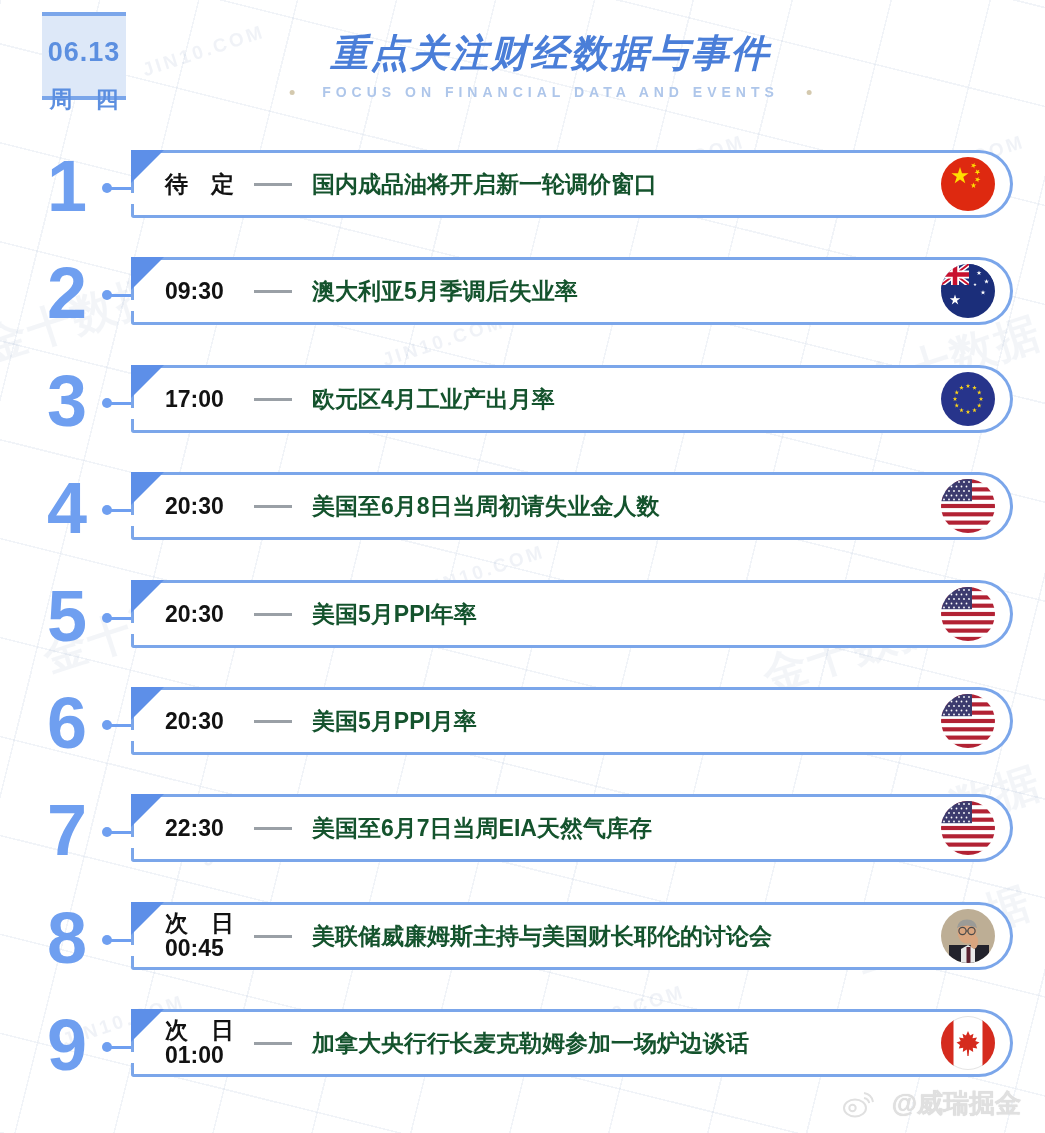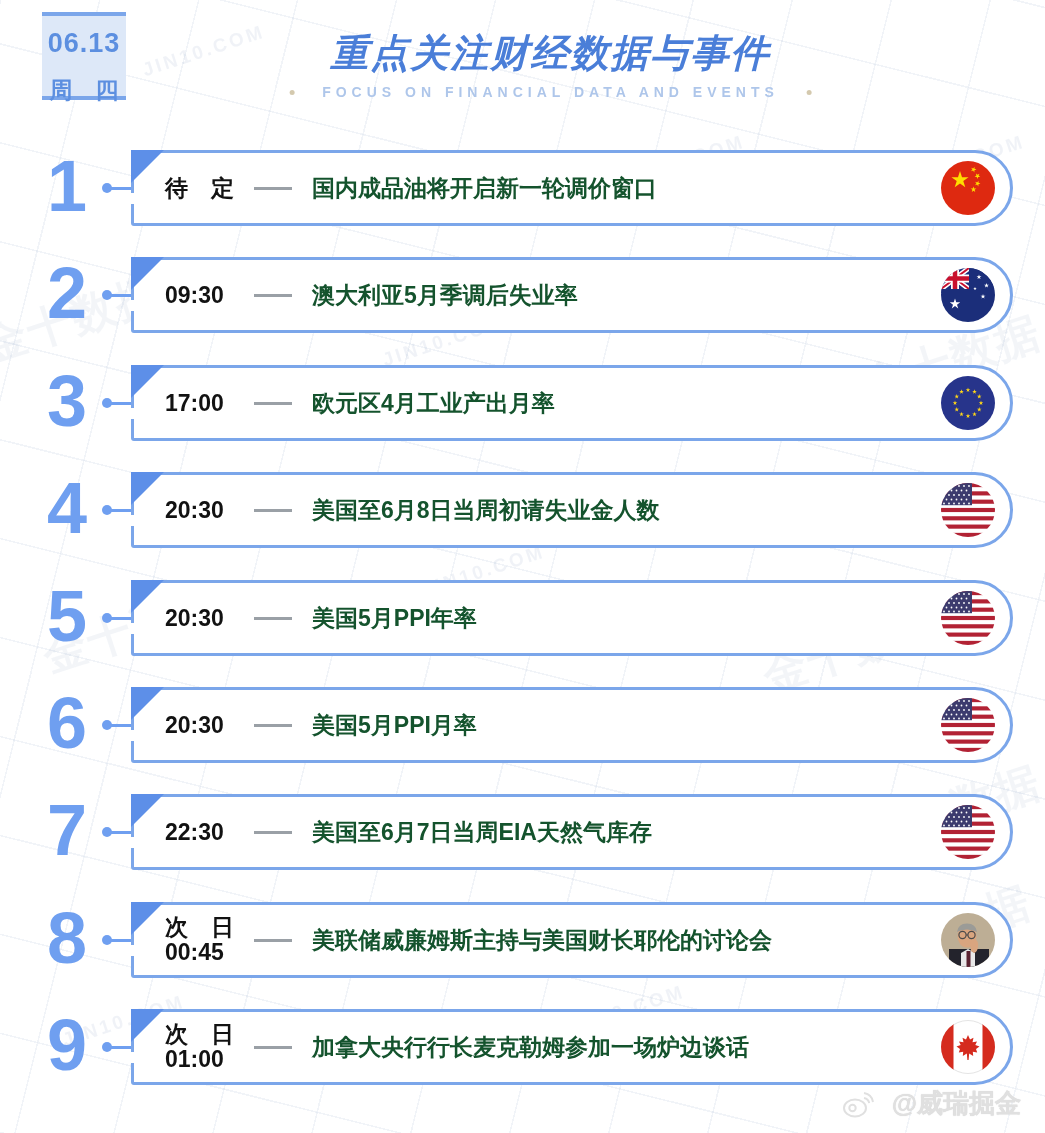--- a/index.html
+++ b/index.html
@@ -9,36 +9,36 @@
       repeating-linear-gradient(104deg, rgba(205,215,230,.28) 0 1.5px, transparent 1.5px 96px),
       repeating-linear-gradient(14deg, rgba(205,215,230,.28) 0 1.5px, transparent 1.5px 96px);}
   .wm{position:absolute;z-index:0;font-weight:800;color:#8fa4c4;transform:rotate(-18deg);
       white-space:nowrap;letter-spacing:2px;pointer-events:none;}
   .wm.big{font-size:44px;opacity:.10;}
   .wm.small{font-size:19px;opacity:.13;letter-spacing:3px;}
   
   .datebox{position:absolute;z-index:1;left:42px;top:12px;width:84px;height:80px;
       background:#dde8f8;border-top:4px solid #7ba6ea;border-bottom:4px solid #7ba6ea;
       color:#5c8fe0;text-align:center;}
-  .datebox .d1{font-size:27px;font-weight:800;margin-top:12px;letter-spacing:1px;}
+  .datebox .d1{font-size:27px;font-weight:800;margin-top:21px;letter-spacing:1px;}
   .datebox .d2{font-size:23px;font-weight:800;margin-top:16px;}
   .title{position:absolute;z-index:1;top:28px;left:calc(50% + 28px);transform:translateX(-50%);
       font-size:38px;font-weight:900;color:#4a7ed8;letter-spacing:2px;white-space:nowrap;font-style:italic;}
   .subtitle-wrap{position:absolute;z-index:1;top:84px;left:calc(50% + 28px);transform:translateX(-50%);
       display:flex;align-items:center;gap:28px;}
   .subtitle{font-size:14px;font-weight:700;color:#aec6ea;letter-spacing:5px;white-space:nowrap;}
   .subdot{width:5px;height:5px;border-radius:50%;background:#d4c9ae;}
   
   .row{position:absolute;z-index:1;left:0;width:1045px;height:75px;}
   .num{position:absolute;left:28px;top:0;width:78px;height:75px;text-align:center;
       font-size:72px;line-height:73px;font-weight:900;color:#6f9ff0;}
   .cdot{position:absolute;left:102px;top:50%;width:10px;height:10px;margin-top:-5px;
       border-radius:50%;background:#6f9ff0;}
   .cline{position:absolute;left:109px;top:50%;width:25px;height:3px;margin-top:-1px;background:#6f9ff0;}
-  .box{position:absolute;left:131px;top:0;width:882px;height:76px;box-sizing:border-box;
+  .box{position:absolute;left:131px;top:0;width:882px;height:68px;box-sizing:border-box;
       border:3px solid #7ba6ea;border-radius:3px 38px 38px 3px;background:#fff;}
   .flap{position:absolute;left:-3px;top:-3px;width:33px;height:33px;background:#5d8fe8;
       clip-path:polygon(0 0,100% 0,0 100%);}
   .edge-gap{position:absolute;left:-3px;top:40px;width:3px;height:11px;background:#fff;}
   .time{position:absolute;left:31px;top:50%;transform:translateY(-50%);
       font-size:23px;line-height:25px;font-weight:800;color:#121212;white-space:pre;}
   .dash{position:absolute;left:120px;top:50%;width:38px;height:3px;margin-top:-1px;background:#9aa0a6;}
   .desc{position:absolute;left:178px;top:50%;transform:translateY(-50%);
       font-size:23px;font-weight:800;color:#14532d;white-space:nowrap;}
   .flag{position:absolute;right:15px;top:50%;transform:translateY(-50%);width:54px;height:54px;}

